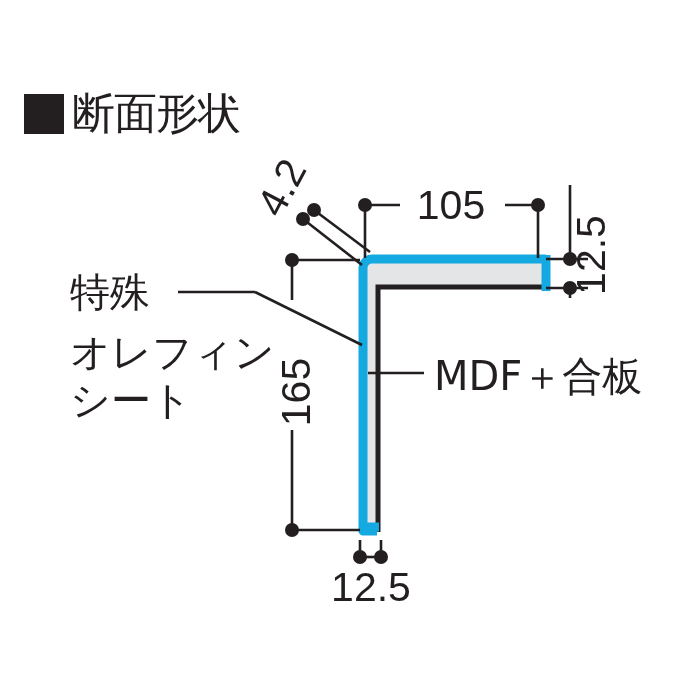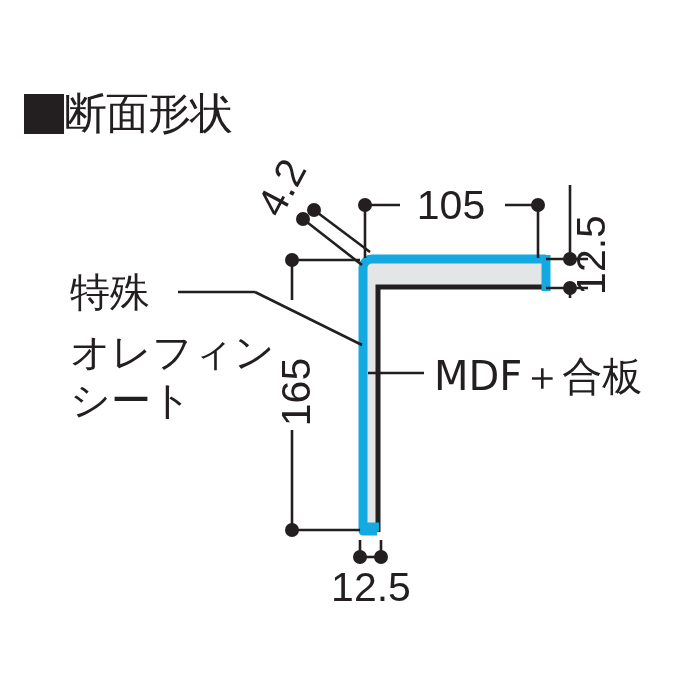--- a/index.html
+++ b/index.html
@@ -19,20 +19,21 @@
     height: 700px;
     background: #ffffff;
   }
   
   .heading {
     position: absolute;
     left: 24px;
     top: 92px;
     display: flex;
     align-items: center;
+    gap: 8px;
   }
   .heading-marker {
     width: 40px;
     height: 40px;
     background: #231f20;
   }
   .heading-text {
     font-size: 43px;
     line-height: 1;
     color: #231f20;

